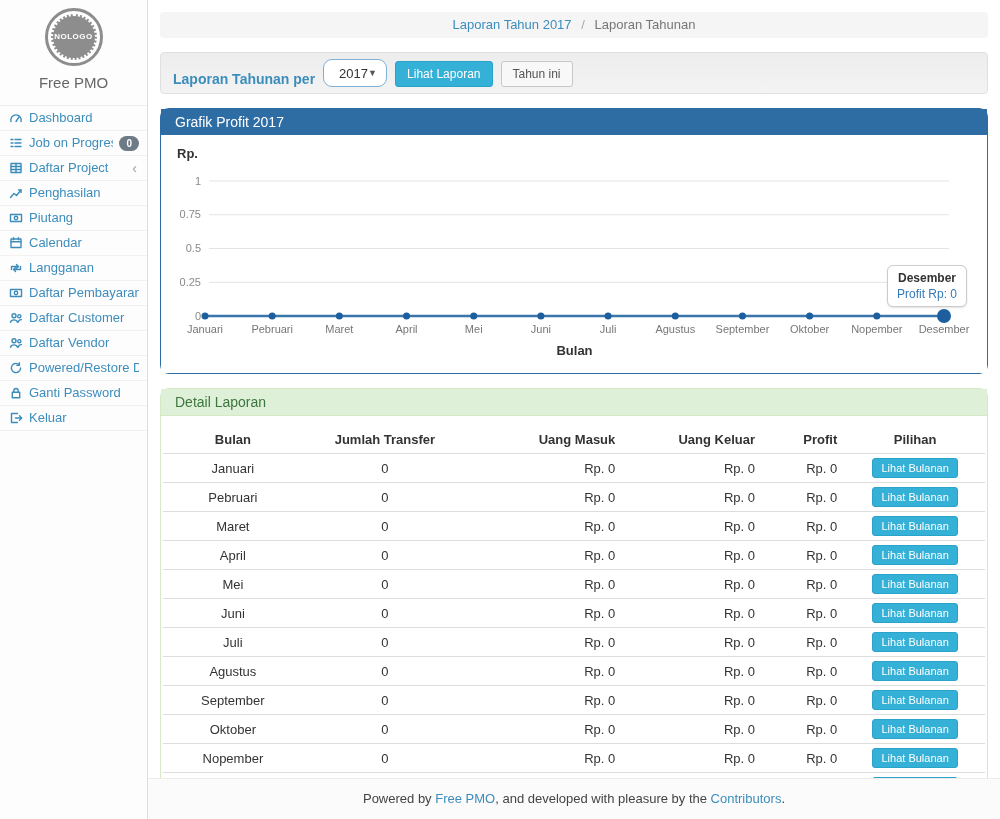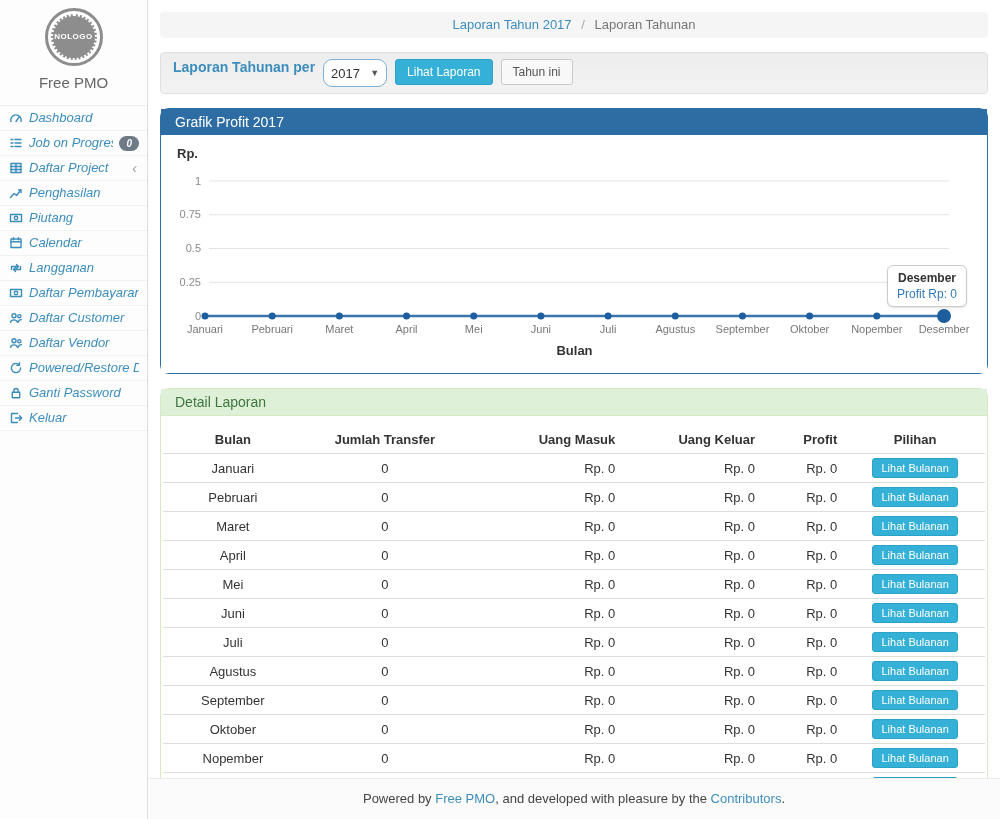--- a/index.html
+++ b/index.html
@@ -5,40 +5,40 @@
   * { margin:0; padding:0; box-sizing:border-box; }
   html,body { width:1000px; height:819px; background:#fff; font-family:"Liberation Sans", sans-serif; }
   #page { position:relative; width:1000px; height:819px; overflow:hidden; background:#fff; }
 
   
   .sidebar { position:absolute; left:0; top:0; width:148px; height:819px; background:#fdfdfd; border-right:1px solid #ddd; }
   .logo-wrap { padding:8px 0 0; text-align:center; }
   .logo-circle { width:58px; height:58px; margin:0 auto; border-radius:50%; border:3px solid #8d8d8d; background:#fff; display:flex; align-items:center; justify-content:center; }
   .logo-inner { width:46px; height:46px; border-radius:50%; background:#8d8d8d; border:2px dotted #fff; display:flex; flex-direction:row; align-items:center; justify-content:center; color:#fff; font-size:8px; font-weight:bold; letter-spacing:.5px; line-height:1.25; }
   .brand { margin-top:8px; color:#666; font-size:15px; }
-  .side-menu { list-style:none; margin-top:14px; border-top:1px solid #eee;font-style:italic; }
+  .side-menu { list-style:none; margin-top:14px; border-top:1px solid #eee; }
   .side-item { display:flex; align-items:center; gap:6px; padding:4px 8px; border-bottom:1px solid #f1f1f1; color:#3c8dbc; font-size:13px; cursor:pointer; line-height:16px; }
   .side-item .icon { width:15px; height:15px; flex:0 0 15px; display:inline-flex; align-items:center; justify-content:center; color:#3c8dbc; }
   .side-item .icon svg { width:14px; height:14px; }
   .side-item .lbl { flex:1 1 auto; white-space:nowrap; overflow:hidden; }
   .badge-pill { background:#6e7a85; color:#fff; font-size:10px; font-weight:bold; border-radius:9px; padding:1px 7px; line-height:13px; }
   .chev { color:#9aa0a6; font-size:14px; padding-right:2px; }
 
   
   .main { position:absolute; left:148px; top:0; width:852px; height:819px; background:#fff; }
   .box-margin { margin:0 12px; }
 
   .breadcrumb-bar { margin-top:12px; background:#f5f5f5; border-radius:4px; padding:5px 14px; font-size:13px; line-height:16px;text-align:center; }
   .breadcrumb-bar a { color:#3c8dbc; text-decoration:none; cursor:pointer; }
   .breadcrumb-bar .sep { color:#aaa; margin:0 6px; }
   .breadcrumb-bar .current { color:#777; }
 
-  .filter-bar { margin-top:14px; background:linear-gradient(#ededed,#f3f3f3); border:1px solid #e0e0e0; border-radius:4px; padding:6px 12px; display:flex; align-items:flex-start; gap:8px; }
+  .filter-bar { margin-top:14px; background:linear-gradient(#ededed,#f3f3f3); border:1px solid #e0e0e0; border-radius:4px; padding:6px 12px; display:flex; align-items:flex-end; gap:8px; }
   .filter-label { color:#3c8dbc; font-weight:bold; font-size:14px; }
-  .year-select { width:64px; height:28px; background:#fff; border:1px solid #7fb0d8; border-radius:9px; display:flex; align-items:center; justify-content:space-between; padding:0 7px; font-size:13px; color:#333; cursor:pointer; }
+  .year-select { width:64px; height:28px; background:#fff; border:1px solid #7fb0d8; border-radius:9px; display:flex; align-items:center; justify-content:space-between; padding:0 15px; font-size:13px; color:#333; cursor:pointer; }
   .year-select .caret { font-size:9px; color:#555; }
   .btn { display:inline-block; border-radius:3px; font-size:12px; padding:5px 11px; cursor:pointer; line-height:14px; }
   .btn-info { background:#35b0d6; border:1px solid #2aa3c9; color:#fff; }
   .btn-default { background:#f8f8f8; border:1px solid #c8c8c8; color:#555; }
 
   
   .panel { margin-top:14px; border-radius:9px; }
   .panel-primary { border:1px solid #2e6da4; }
   .panel-primary .panel-heading { background:#2e6da4; color:#fff; font-size:14px; padding:5px 14px; line-height:16px; }
   .chart-body { position:relative; background:#fff; height:238px; }

